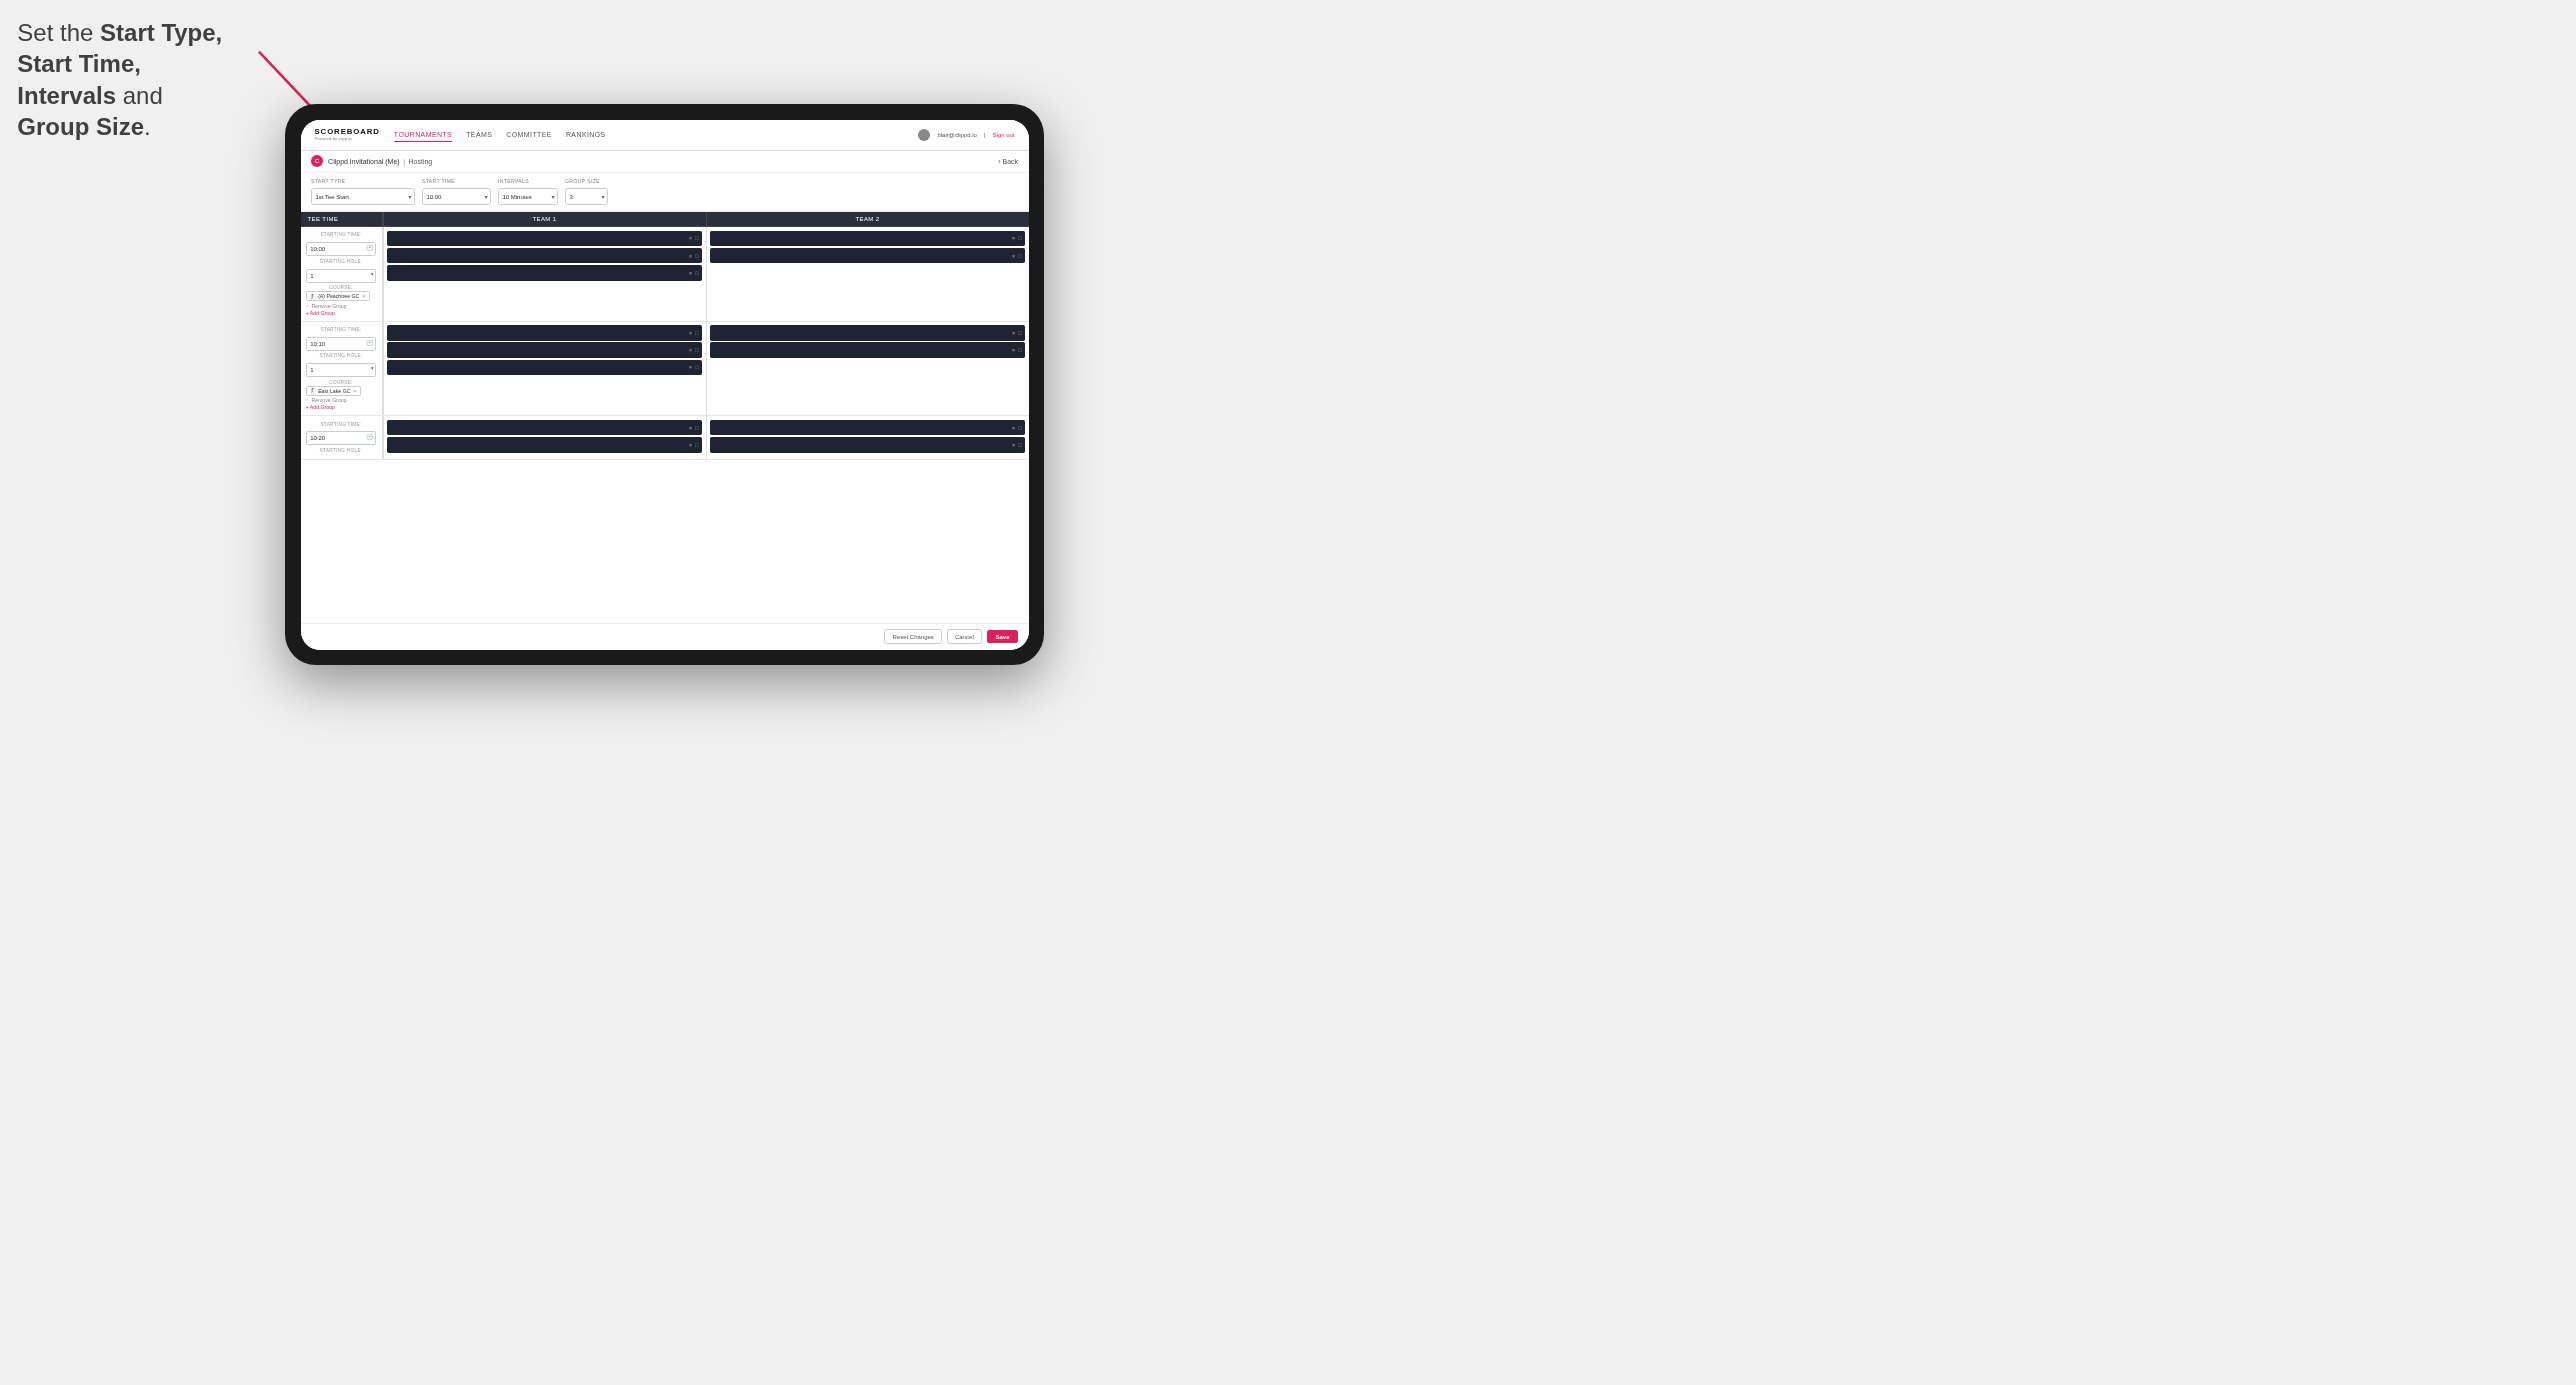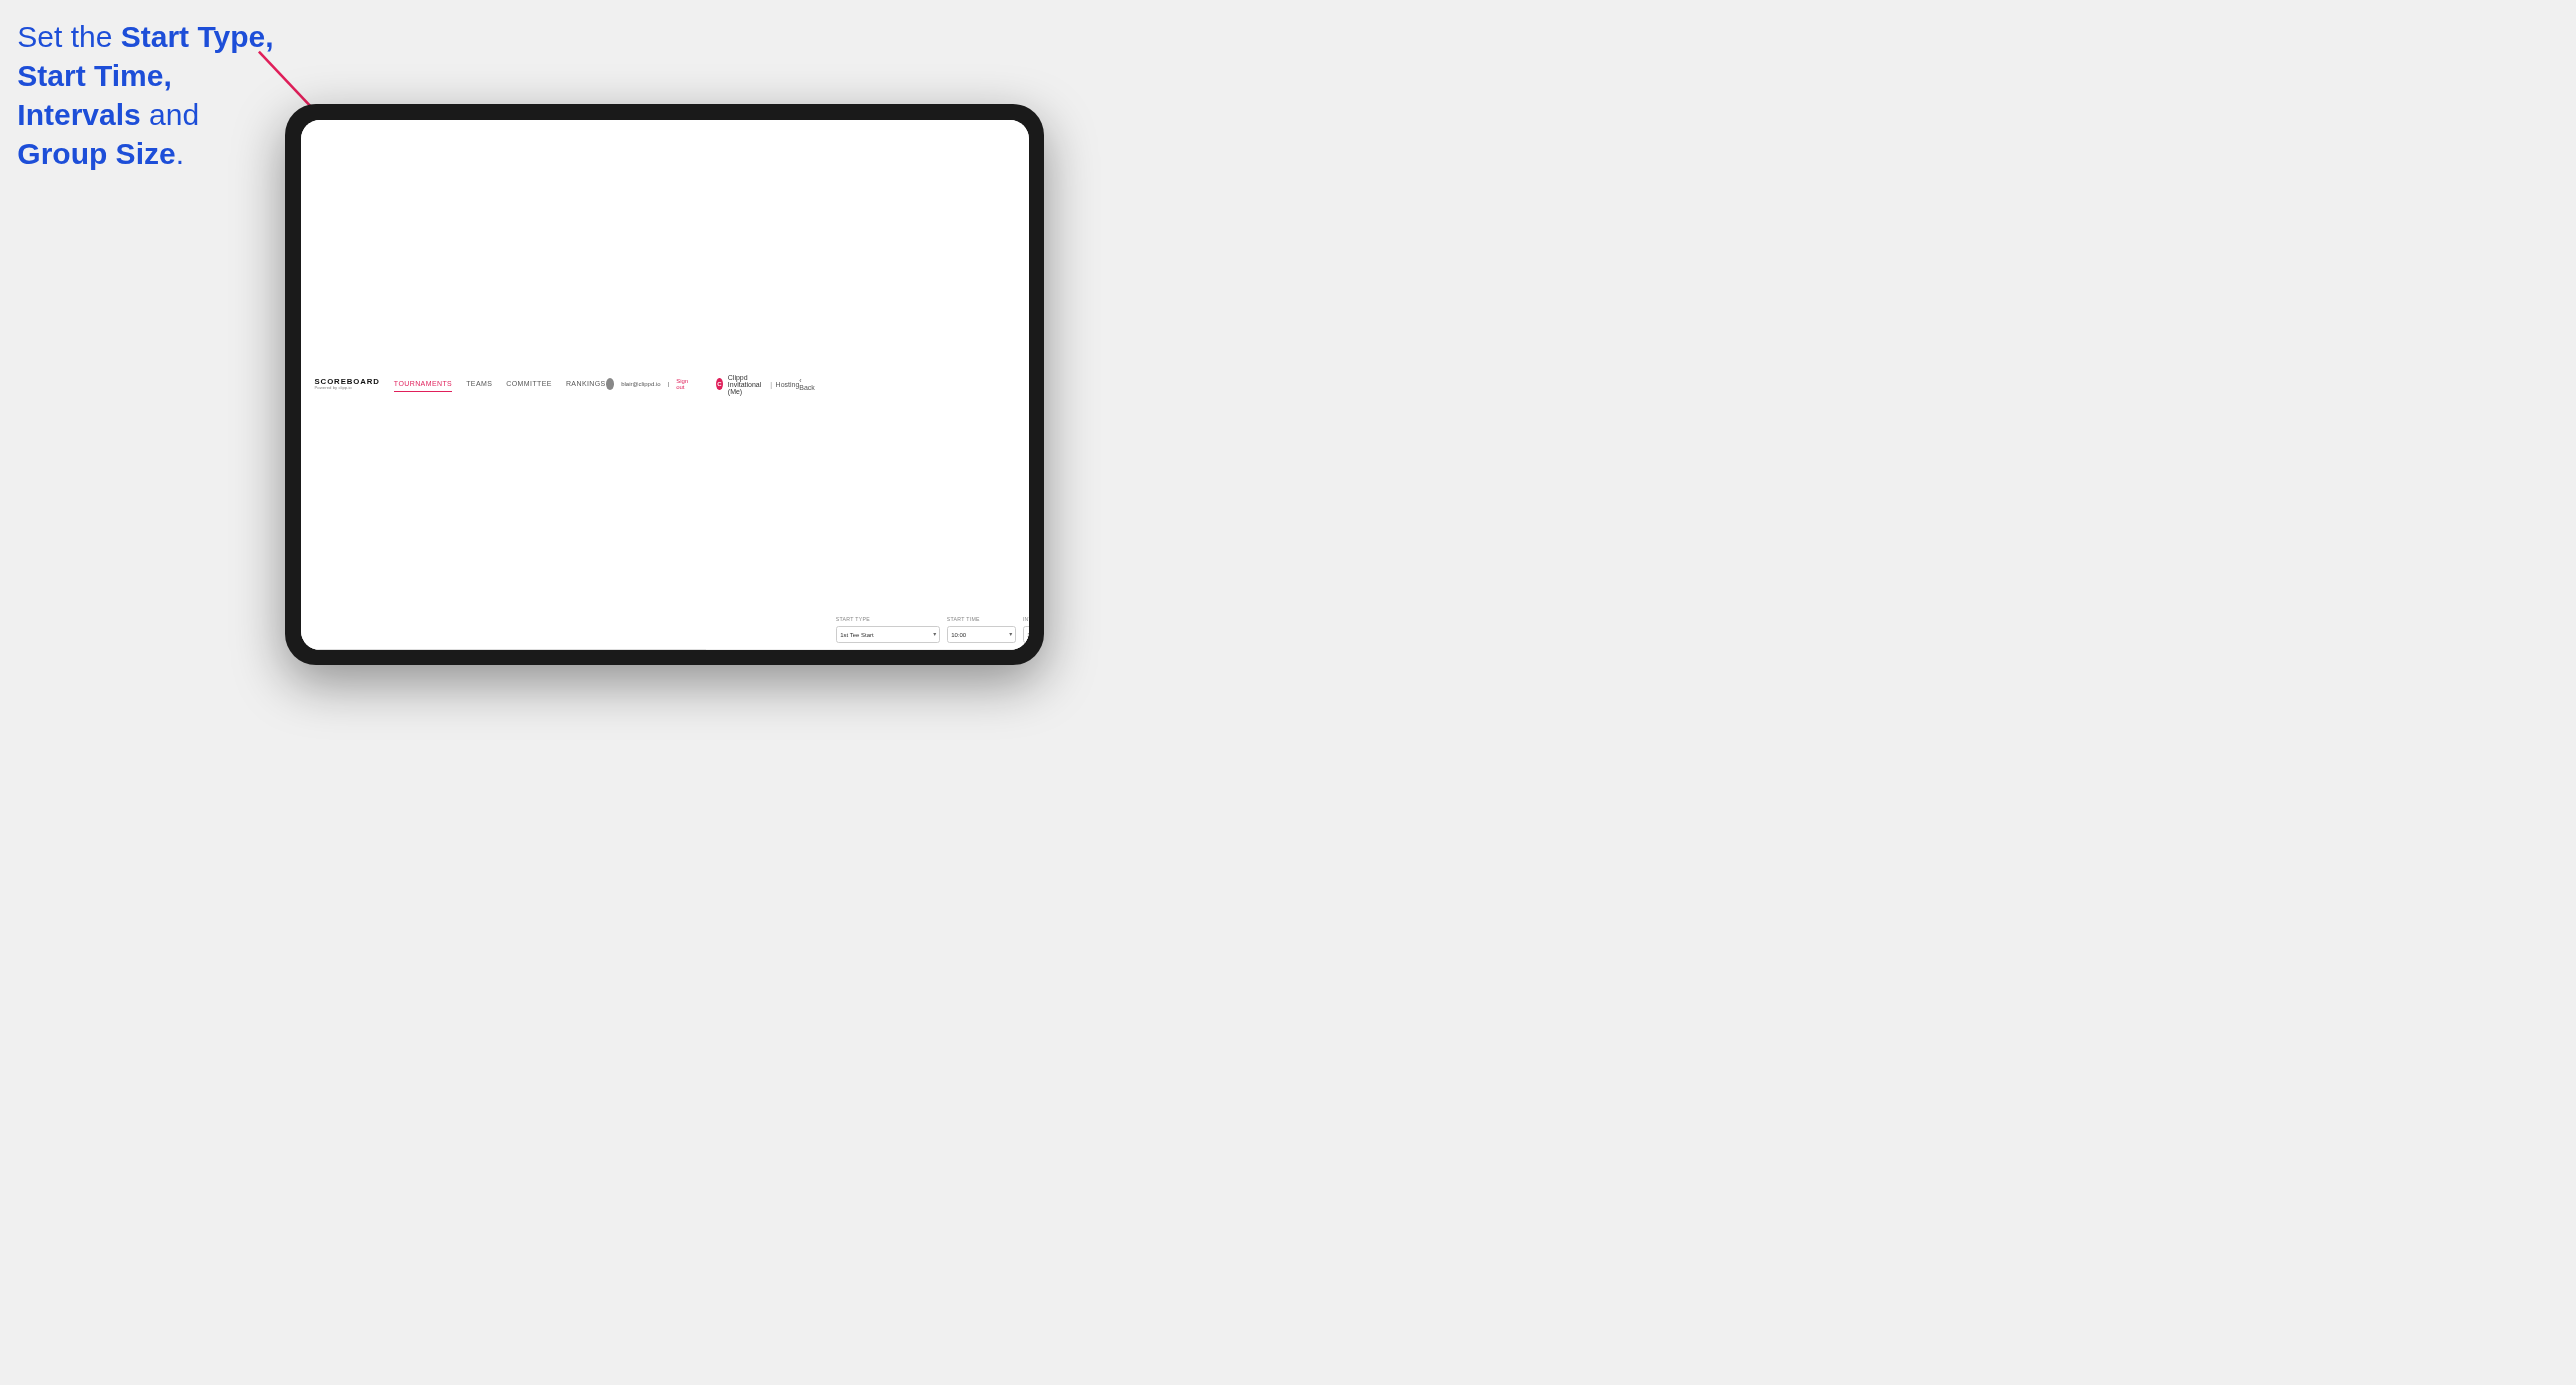--- a/index.html
+++ b/index.html
@@ -11,23 +11,23 @@
       position: relative;
       overflow: hidden;
     }
 
     
     .instruction-area {
       position: absolute;
       left: 17.3px;
       top: 17.3px;
       width: 268px;
-      font-size: 30px;
+      font-size: 24px;
       line-height: 1.3;
-      color: #1d4ed8;
+      color: #404040;
     }
     .instruction-area .bold { font-weight: 800; }
 
     
     .tablet-frame {
       position: absolute;
       left: 285px;
       top: 104px;
       width: 759px;
       height: 561px;
@@ -37,21 +37,21 @@
       box-shadow: 0 17.3px 52px rgba(0,0,0,0.4);
     }
 
     .tablet-screen {
       width: 100%;
       height: 100%;
       background: #fff;
       border-radius: 19px;
       overflow: hidden;
       display: flex;
-      flex-direction: row;
+      flex-direction: column;
     }
 
     
     .nav-bar {
       display: flex;
       align-items: center;
       padding: 5.2px 14px;
       border-bottom: 0.9px solid #ddd;
       background: #fff;
       min-height: 31px;

